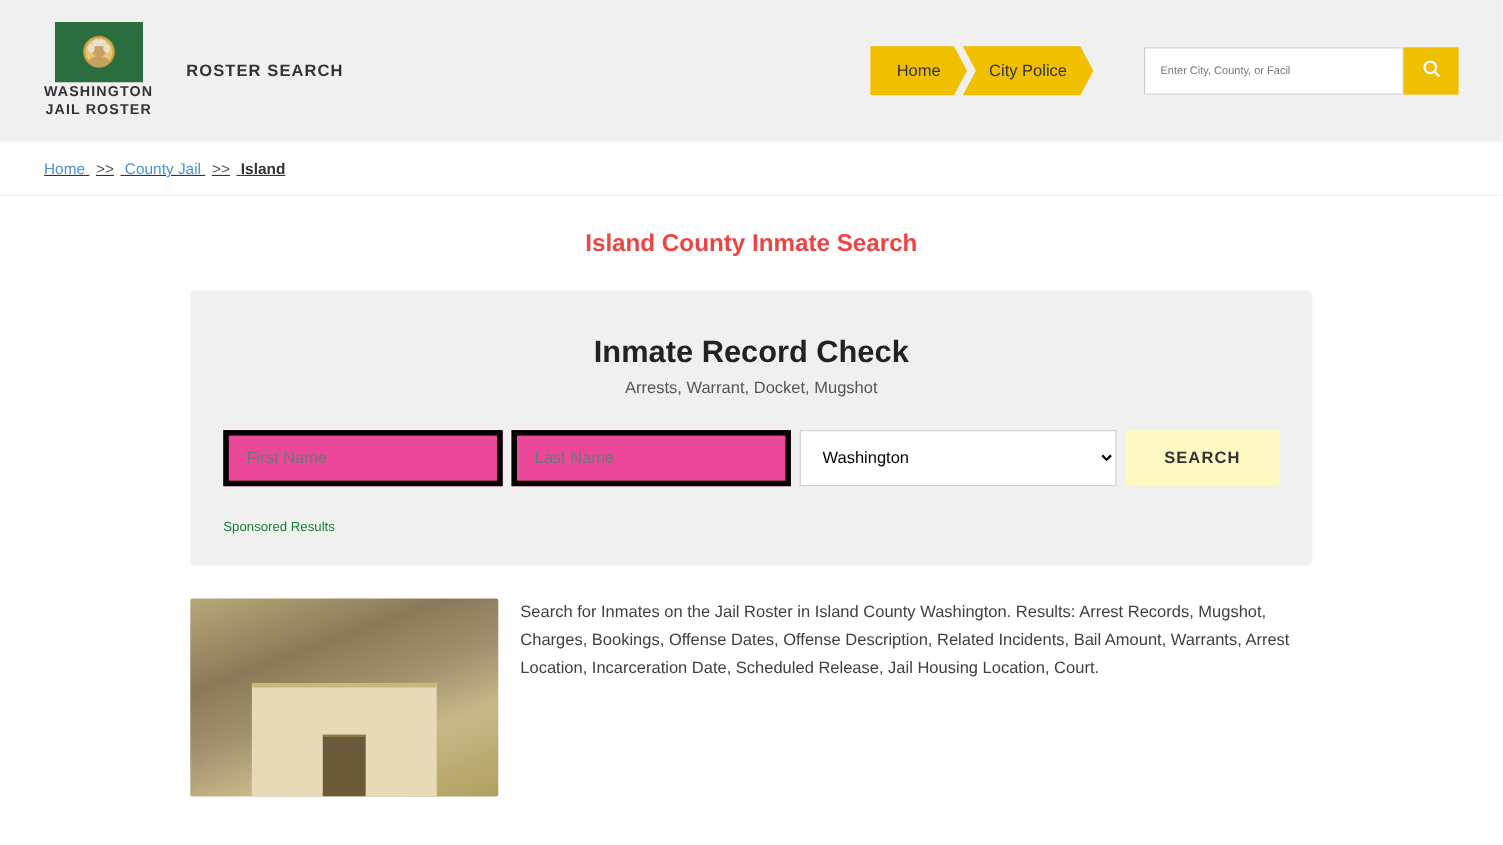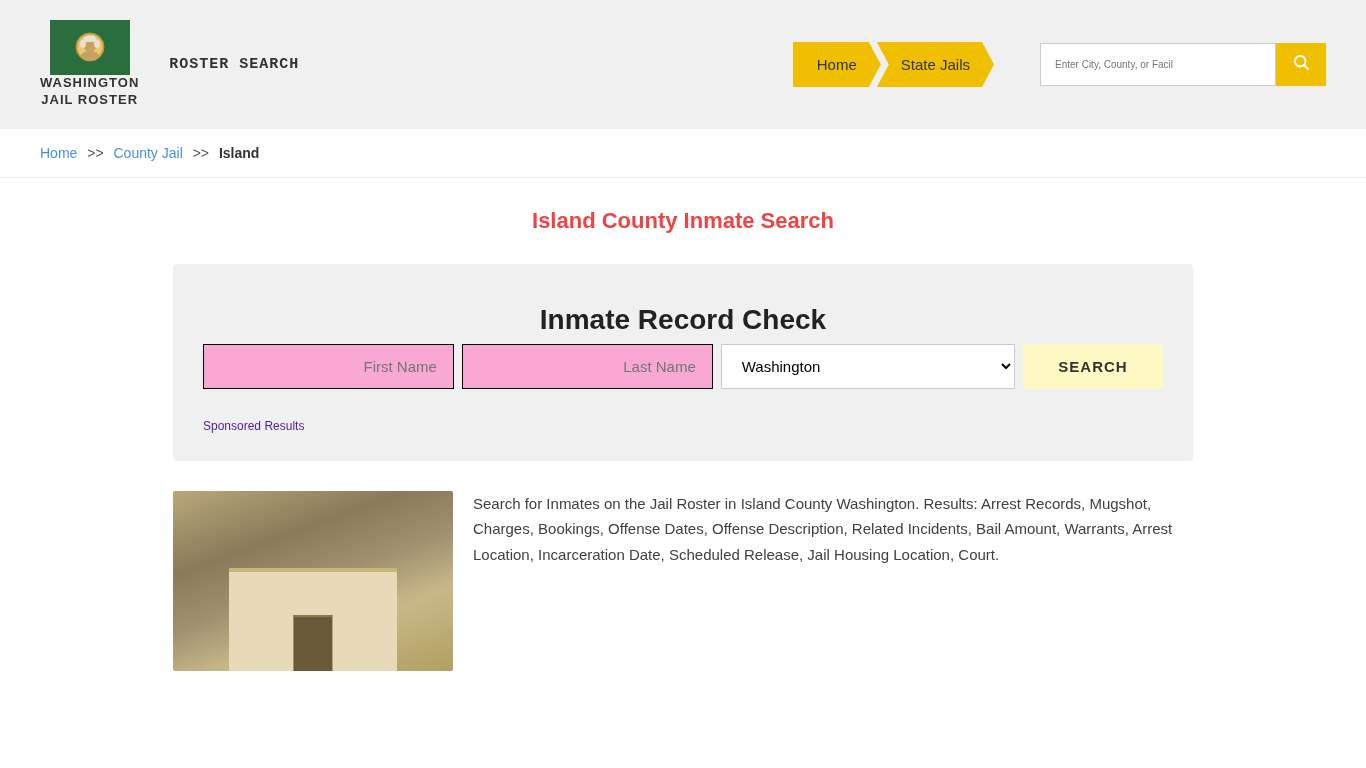--- a/index.html
+++ b/index.html
@@ -23,21 +23,21 @@
       font-family: Arial, sans-serif;
       font-weight: bold;
       font-size: 13px;
       color: #333;
       text-align: center;
       line-height: 1.3;
       letter-spacing: 1px;
       text-transform: uppercase;
     }
     .roster-search-label {
-      font-family: Liberation Mono, monospace;
+      font-family: Liberation Sans, sans-serif;
       font-weight: bold;
       font-size: 15px;
       color: #333;
       letter-spacing: 1px;
     }
     .nav-area {
       display: flex;
       gap: 0;
       margin-left: auto;
     }
@@ -75,20 +75,21 @@
       cursor: pointer;
       font-size: 18px;
       color: #fff;
     }
 
     
     .breadcrumb-bar {
       background: #fff;
       padding: 16px 40px;
       border-bottom: 1px solid #eee;
+      text-decoration: underline;
     }
     .breadcrumb {
       font-family: Arial, sans-serif;
       font-size: 14px;
     }
     .breadcrumb a {
       color: #4a90d9;
       text-decoration: none;
     }
     .breadcrumb .sep {
@@ -139,27 +140,26 @@
     }
     .search-form {
       display: flex;
       gap: 8px;
       margin-bottom: 30px;
       flex-wrap: wrap;
     }
     .form-input {
       padding: 12px 16px;
       font-size: 15px;
-      border: 1px solid #000000;
-      background: #f9a8d4;
+      border: 5px solid #000000;
+      background: #ec4899;
       outline: none;
       font-family: Arial, sans-serif;
       flex: 1;
       min-width: 180px;
-      text-align: right;
     }
     .form-select {
       padding: 12px 16px;
       font-size: 15px;
       border: 1px solid #ccc;
       background: #fff;
       outline: none;
       font-family: Arial, sans-serif;
       flex: 1.2;
       min-width: 200px;
@@ -173,21 +173,21 @@
       font-size: 15px;
       font-weight: bold;
       font-family: Arial, sans-serif;
       cursor: pointer;
       letter-spacing: 1px;
       min-width: 140px;
     }
     .sponsored-label {
       font-family: Arial, sans-serif;
       font-size: 12px;
-      color: #4c1d95;
+      color: #15803d;
     }
 
     
     .bottom-section {
       display: flex;
       gap: 20px;
       align-items: flex-start;
     }
     .building-image {
       width: 280px;
@@ -252,21 +252,21 @@
     <span class="logo-text">
       <span>WASHINGTON</span><br>
       <span>JAIL ROSTER</span>
     </span>
   </a>
 
   <span class="roster-search-label">ROSTER SEARCH</span>
 
   <nav class="nav-area">
     <button class="nav-btn">Home</button>
-    <button class="nav-btn">State Jails</button>
+    <button class="nav-btn">City Police</button>
   </nav>
 
   <div class="search-bar">
     <input class="search-input" type="text" placeholder="Enter City, County, or Facil" style="">
     <button class="search-btn-header">
       <svg width="18" height="18" viewBox="0 0 24 24" fill="none" stroke="white" stroke-width="2.5">
         <circle cx="11" cy="11" r="7"></circle>
         <line x1="16.5" y1="16.5" x2="22" y2="22"></line>
       </svg>
     </button>
@@ -281,20 +281,21 @@
     <span class="sep">&gt;&gt;</span>
     <strong class="current">Island</strong>
   </nav>
 </div>
 
 <div class="content-area">
   <h1 class="page-title">Island County Inmate Search</h1>
 
   <div class="record-check-box">
     <h2 class="record-check-title">Inmate Record Check</h2>
+    <p class="record-check-subtitle">Arrests, Warrant, Docket, Mugshot</p>
 
     <div class="search-form">
       <input class="form-input" type="text" placeholder="First Name" style="">
       <input class="form-input" type="text" placeholder="Last Name" style="">
       <select class="form-select" id="state-select"><option value="Alabama">Alabama</option><option value="Alaska">Alaska</option><option value="Arizona">Arizona</option><option value="Arkansas">Arkansas</option><option value="California">California</option><option value="Colorado">Colorado</option><option value="Connecticut">Connecticut</option><option value="Delaware">Delaware</option><option value="Florida">Florida</option><option value="Georgia">Georgia</option><option value="Hawaii">Hawaii</option><option value="Idaho">Idaho</option><option value="Illinois">Illinois</option><option value="Indiana">Indiana</option><option value="Iowa">Iowa</option><option value="Kansas">Kansas</option><option value="Kentucky">Kentucky</option><option value="Louisiana">Louisiana</option><option value="Maine">Maine</option><option value="Maryland">Maryland</option><option value="Massachusetts">Massachusetts</option><option value="Michigan">Michigan</option><option value="Minnesota">Minnesota</option><option value="Mississippi">Mississippi</option><option value="Missouri">Missouri</option><option value="Montana">Montana</option><option value="Nebraska">Nebraska</option><option value="Nevada">Nevada</option><option value="New Hampshire">New Hampshire</option><option value="New Jersey">New Jersey</option><option value="New Mexico">New Mexico</option><option value="New York">New York</option><option value="North Carolina">North Carolina</option><option value="North Dakota">North Dakota</option><option value="Ohio">Ohio</option><option value="Oklahoma">Oklahoma</option><option value="Oregon">Oregon</option><option value="Pennsylvania">Pennsylvania</option><option value="Rhode Island">Rhode Island</option><option value="South Carolina">South Carolina</option><option value="South Dakota">South Dakota</option><option value="Tennessee">Tennessee</option><option value="Texas">Texas</option><option value="Utah">Utah</option><option value="Vermont">Vermont</option><option value="Virginia">Virginia</option><option value="Washington" selected="">Washington</option><option value="West Virginia">West Virginia</option><option value="Wisconsin">Wisconsin</option><option value="Wyoming">Wyoming</option></select>
       <button class="search-btn-main">SEARCH</button>
     </div>
 
     <p class="sponsored-label">Sponsored Results</p>
   </div>

